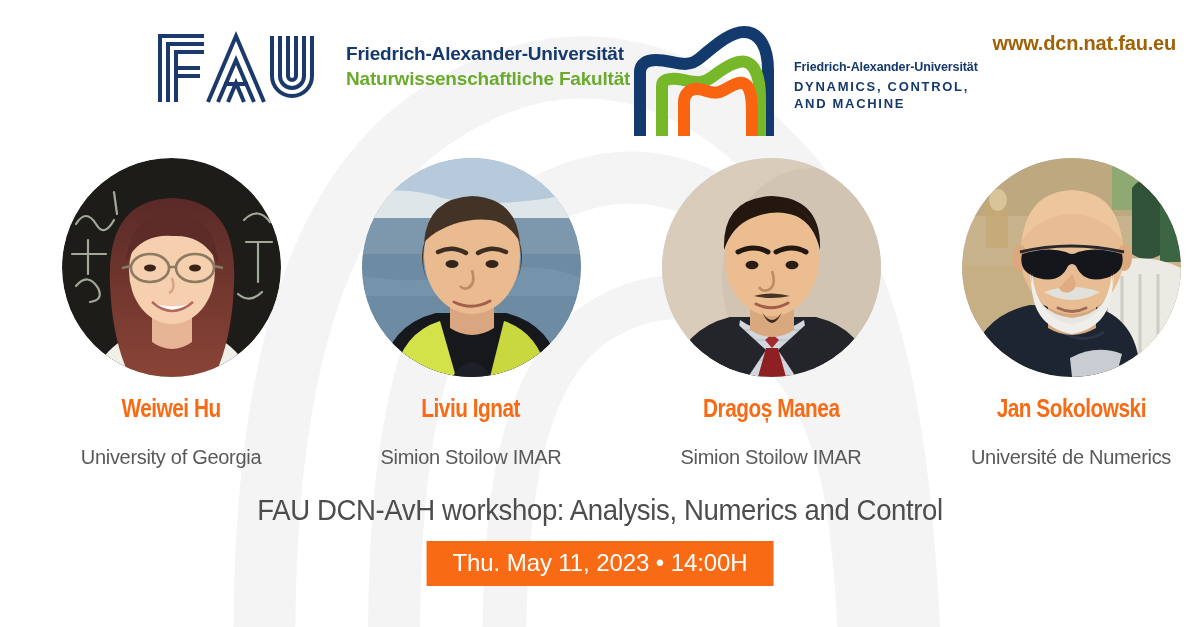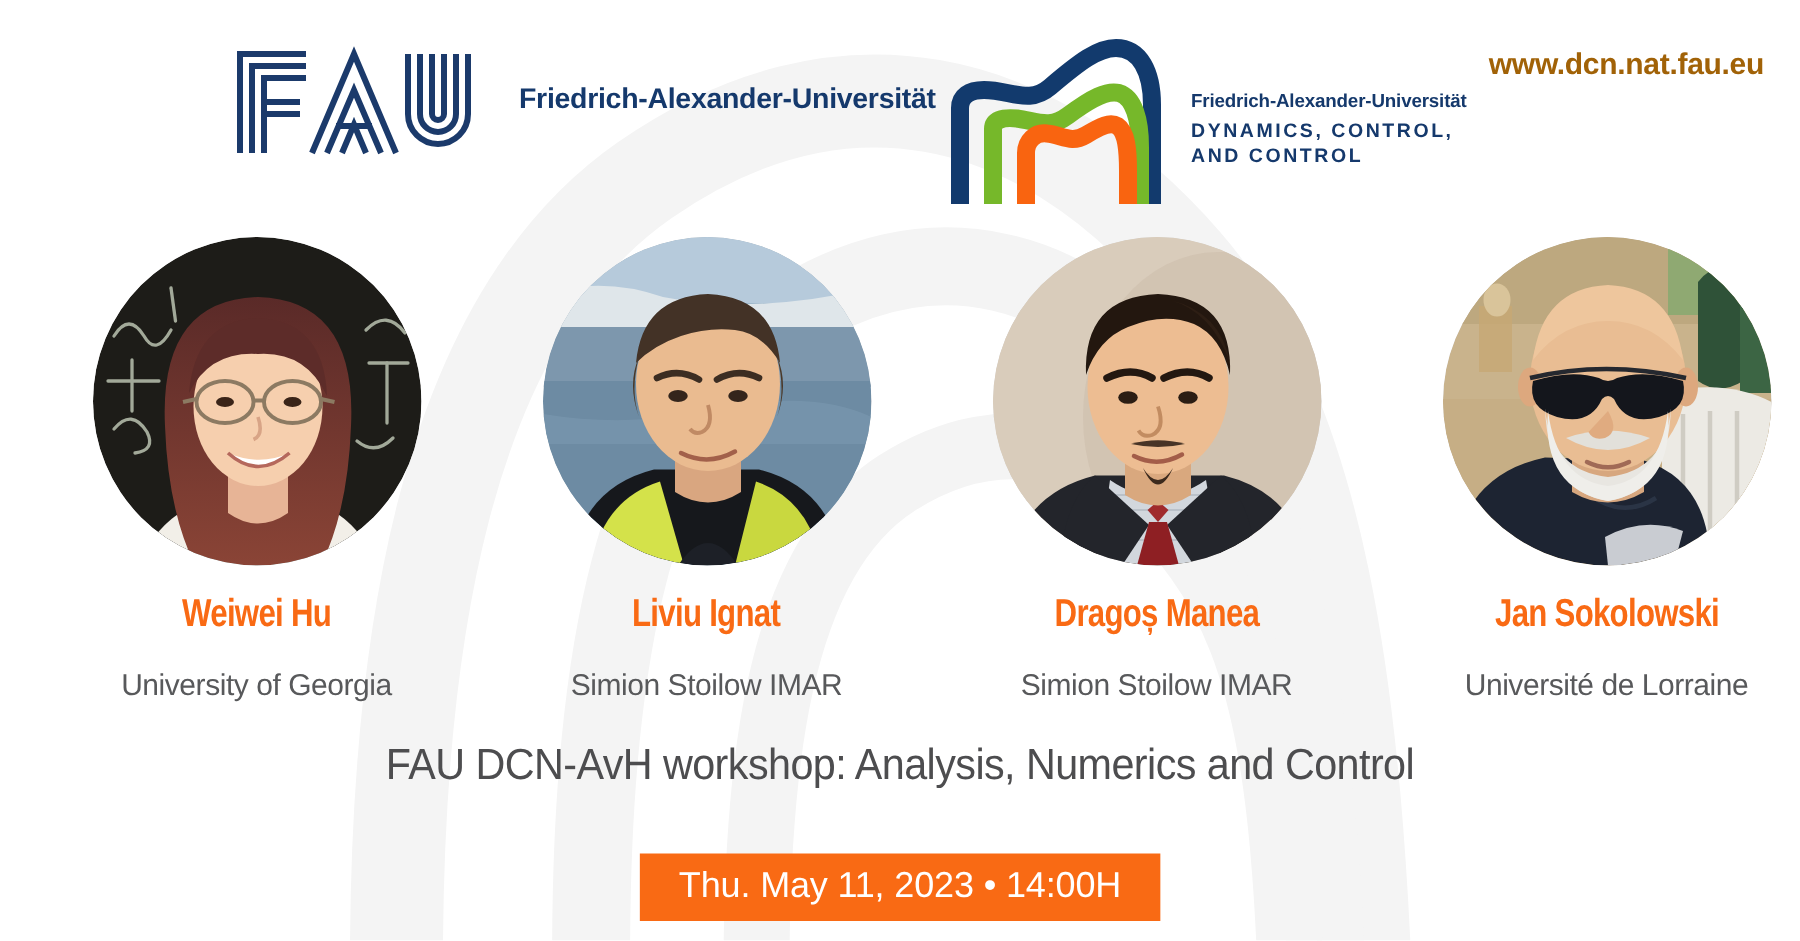--- a/index.html
+++ b/index.html
@@ -136,21 +136,20 @@
     position:absolute;
     left:50%;top:541px;
     transform:translateX(-50%);
     background:#f96a14;
     color:#ffffff;
     font-size:24px;
     padding:8px 26px 9px 26px;
     letter-spacing:-0.1px;
     white-space:nowrap;
     z-index:2;
-    margin-top:28px;
   }
 </style>
 </head>
 <body>
 
 <div id="poster">
 
   <svg id="watermark" viewBox="0 0 1200 627" preserveAspectRatio="none" aria-hidden="true">
     <g fill="none" stroke="#f4f4f4" stroke-linecap="butt">
       <path d="M265 700 C 258 420, 300 210, 430 120 C 560 30, 690 60, 790 175 C 880 278, 905 460, 912 700" stroke-width="62"></path>
@@ -176,35 +175,36 @@
           <path d="M76 74 L84 55 L92 74"></path>
           <path d="M72 56 H96"></path>
 
           <path d="M120 8 V48 A20 20 0 0 0 160 48 V8"></path>
           <path d="M128 8 V48 A12 12 0 0 0 152 48 V8"></path>
           <path d="M136 8 V48 A4 4 0 0 0 144 48 V8"></path>
         </g>
       </svg>
       <div class="fau-words">
         <div class="fau-line1">Friedrich-Alexander-Universität</div>
+        <div class="fau-line2">Naturwissenschaftliche Fakultät</div>
       </div>
     </div>
 
     <div class="dcn-logo">
       <svg class="dcn-mark" viewBox="0 0 152 112" aria-hidden="true">
         <g fill="none" stroke-linecap="butt">
           <path d="M12 112 V48 C12 40 18 36 28 36 C 46 36 58 46 72 34 C 92 17 104 8 116 8 C 132 8 140 24 140 46 V112" stroke="#123a6d" stroke-width="12"></path>
           <path d="M34 112 V62 C34 56 40 54 50 55 C 64 57 72 62 84 53 C 100 41 110 36 118 38 C 128 41 132 56 132 74 V112" stroke="#76b82a" stroke-width="12"></path>
           <path d="M56 112 V78 C56 70 62 64 70 65 C 80 66 86 72 96 66 C 106 60 112 57 117 60 C 123 64 124 76 124 90 V112" stroke="#f96410" stroke-width="12"></path>
         </g>
       </svg>
       <div class="dcn-words">
         <div class="dcn-sub">Friedrich-Alexander-Universität</div>
         <div class="dcn-title-line">DYNAMICS, CONTROL,</div>
-        <div class="dcn-title-line">AND CONTROL</div>
+        <div class="dcn-title-line">AND MACHINE</div>
       </div>
     </div>
 
     <div id="site-url">www.dcn.nat.fau.eu</div>
   </div>
 
   <div id="speakers">
 
     <div class="speaker">
       <div class="portrait">
@@ -411,21 +411,21 @@
 
             <path d="M82 134 q28 -10 56 0 q-28 16 -56 0z" fill="#e2e0da"></path>
 
             <path d="M110 116 q8 14 -2 18 q-8 2 -11 -4" fill="#e0ab80"></path>
 
             <path d="M96 150 q14 7 28 0" stroke="#a06a56" stroke-width="3" fill="none" stroke-linecap="round"></path>
           </g>
         </svg>
       </div>
       <div class="sp-name">Jan Sokolowski</div>
-      <div class="sp-aff">Université de Lorraine</div>
+      <div class="sp-aff">Université de Numerics</div>
     </div>
   </div>
 
   <div id="workshop-title">FAU DCN-AvH workshop: Analysis, Numerics and Control</div>
 
   <div id="date-badge">Thu. May 11, 2023 • 14:00H</div>
 
 </div>
 
 </body></html>

